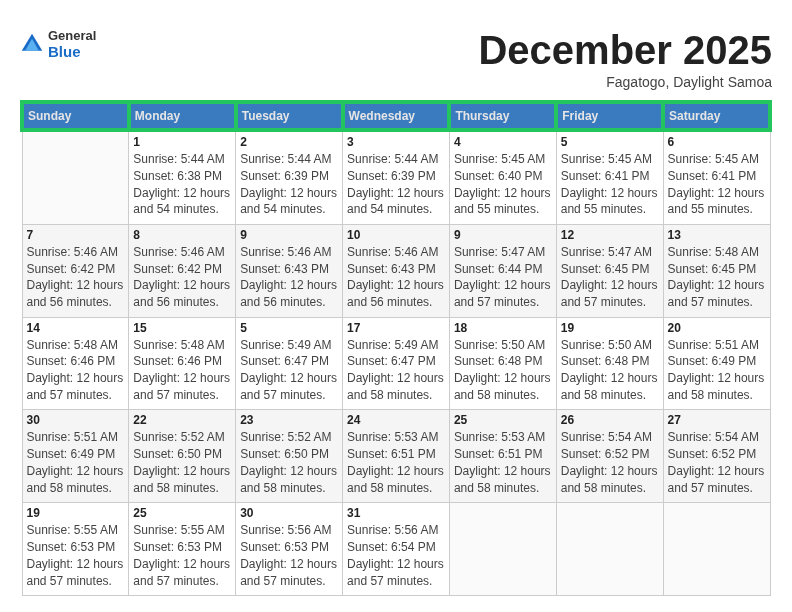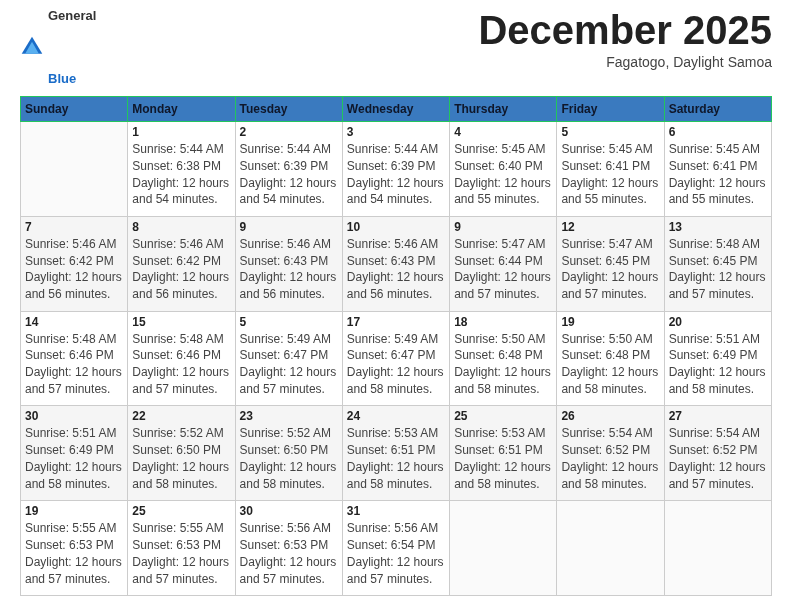--- a/index.html
+++ b/index.html
@@ -6,21 +6,21 @@
     body {
       font-family: Arial, sans-serif;
       background: #fff;
       width: 792px;
       height: 612px;
       overflow: hidden;
     }
     .page {
       width: 792px;
       height: 612px;
-      padding: 8px 20px 16px 20px;
+      padding: 28px 20px 16px 20px;
       display: flex;
       flex-direction: column;
     }
     .header {
       display: flex;
       justify-content: space-between;
       align-items: flex-start;
       margin-bottom: 10px;
     }
     .logo {
@@ -48,26 +48,26 @@
     }
     .calendar {
       flex: 1;
       border: 1px solid #ccc;
       border-collapse: collapse;
       width: 100%;
       table-layout: fixed;
     }
     .calendar th {
       background-color: #3a7abf;
-      color: #0f172a;
+      color: #e5e5e5;
       font-size: 12px;
       font-weight: bold;
       padding: 5px 4px;
       text-align: left;
-      border: 1px solid #22c55e;
+      border: 4px solid #22c55e;
     }
     .calendar td {
       border: 1px solid #ccc;
       vertical-align: top;
       padding: 3px 4px;
       font-size: 9.5px;
       color: #333;
       height: 82px;
     }
     .day-number {
@@ -93,21 +93,21 @@
 
 <div class="page">
   <div class="header">
     <div class="logo">
       <svg class="logo-icon" viewBox="0 0 28 28">
         <polygon points="14,2 26,22 2,22" fill="#1a6cc8"></polygon>
         <polygon points="14,8 22,22 6,22" fill="#5ab0f0"></polygon>
       </svg>
       <div>
         <div style="font-size:13px; font-weight:bold; color:#333;">General</div>
-        <div style="font-size:13px; font-weight:bold; color:#1a6cc8;margin-top:48px;">Blue</div>
+        <div style="font-size:15px; font-weight:bold; color:#1a6cc8;">Blue</div>
       </div>
     </div>
     <div class="title-section">
       <div class="month-title">December 2025</div>
       <div class="location">Fagatogo, Daylight Samoa</div>
     </div>
   </div>
 
   <table class="calendar">
     <thead>

